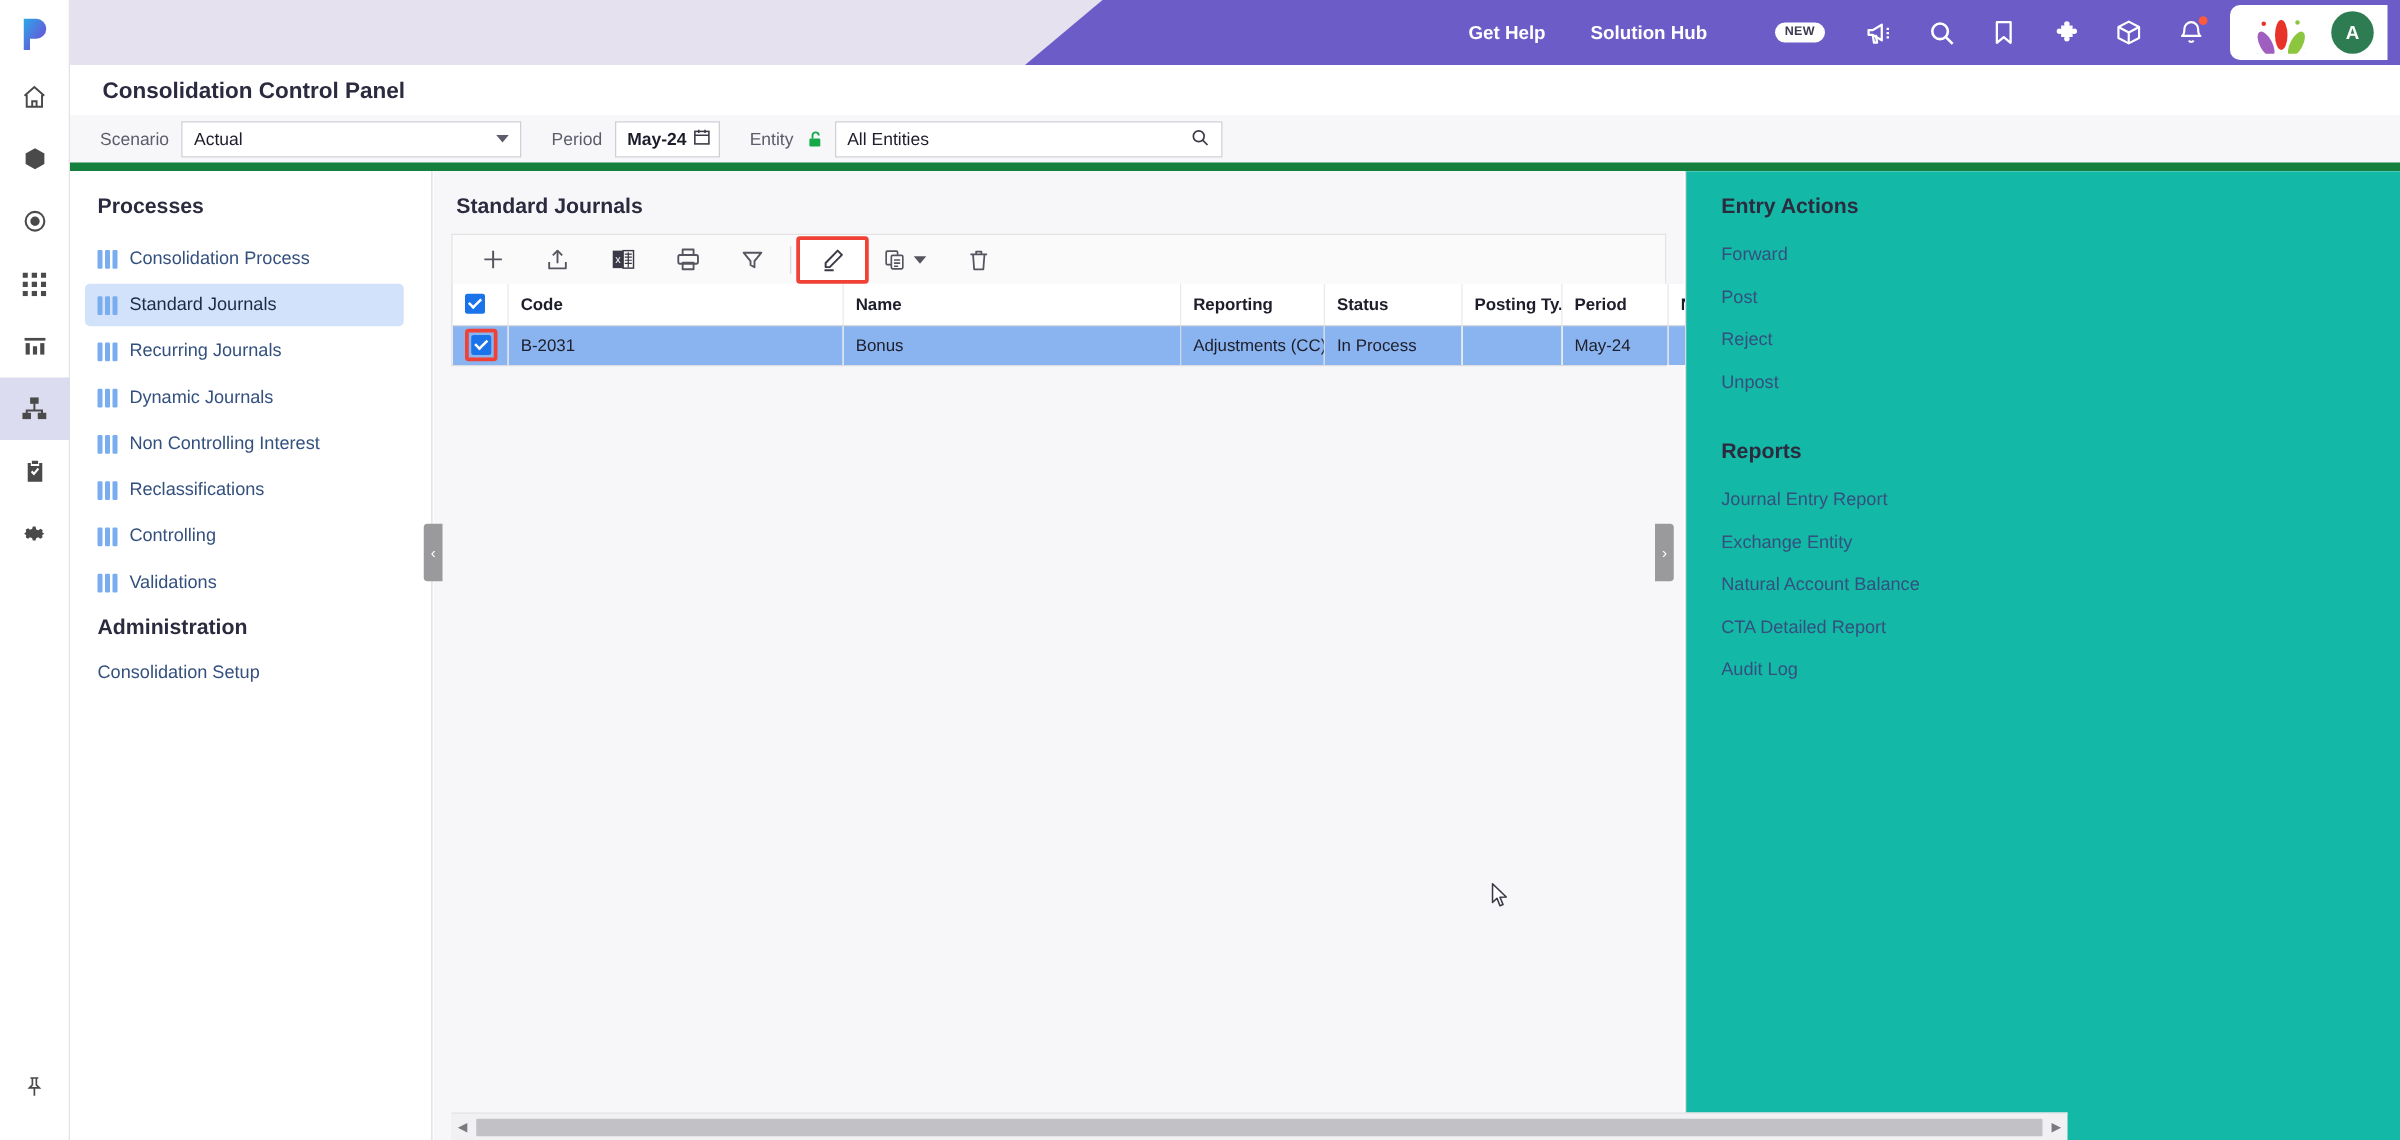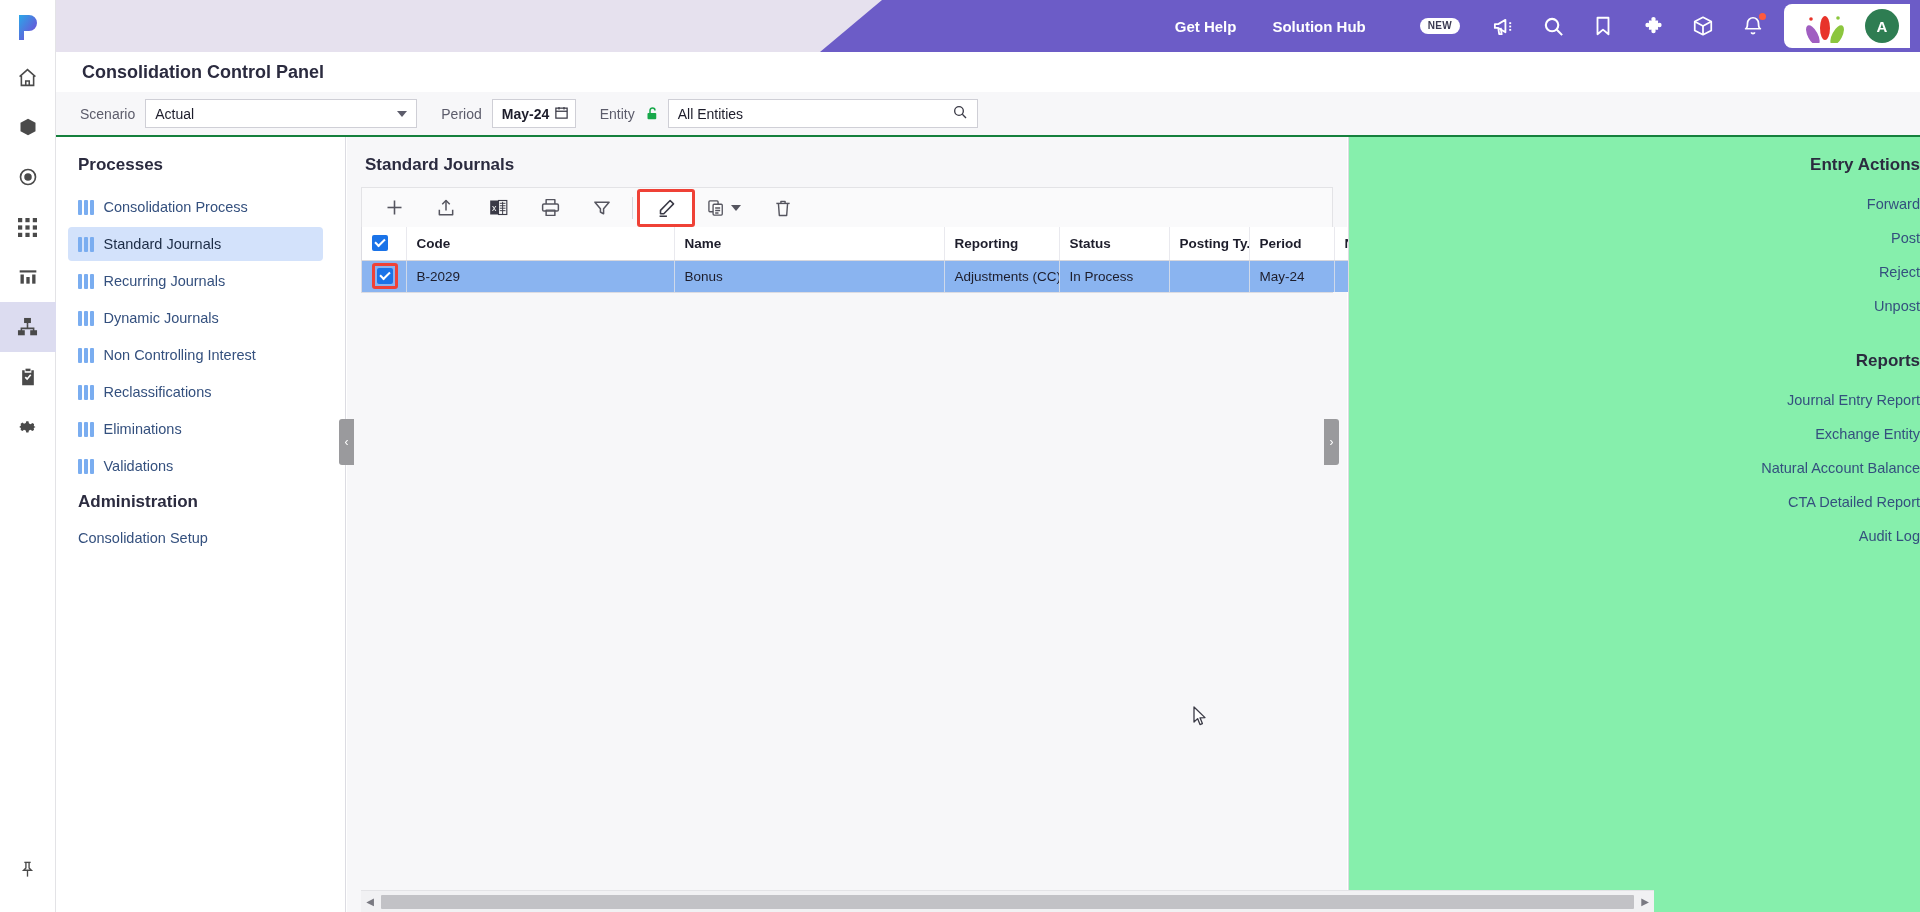--- a/index.html
+++ b/index.html
@@ -92,21 +92,21 @@
     display: flex; align-items: center;
     padding-left: 26px;
   }
   #page-title { font-size: 18px; font-weight: bold; color: #2b2b3f; }
 
   
   #filter-bar {
     position: absolute; left: 56px; top: 92px;
     width: 1864px; height: 45px;
     background: #f7f7f9;
-    border-bottom: 2px solid #15803d;
+    border-bottom: 7px solid #15803d;
     display: flex; align-items: center;
     padding-left: 24px; gap: 0px;
   }
   .flt-label { font-size: 14px; color: #5c5c6b; margin-right: 10px; }
   .flt-box {
     height: 29px; background: #ffffff;
     border: 1px solid #cfcfd6;
     display: flex; align-items: center;
     padding: 0 9px; font-size: 14px; color: #1d1d2b;
     cursor: pointer;
@@ -239,24 +239,23 @@
     background: #f1f1f3; border-top: 1px solid #e3e3e6;
     display: flex; align-items: center;
   }
   .sc-arrow { width: 18px; text-align:center; color:#7a7a82; font-size: 10px; cursor:pointer; }
   #h-thumb { flex: 1; height: 14px; background: #c2c2c6; margin: 0 2px; border-radius: 1px; cursor: pointer; }
 
   
   #actions-panel {
     position: absolute; left: 1292px; top: 0;
     width: 572px; height: 775px;
-    background: #86efac;
+    background: #14b8a6;
     border-left: 1px solid #dcdce2;
     padding: 12px 0 0 28px;
-    text-align: right;
   }
   .act-link { font-size: 14.5px; color: #34507e; cursor: pointer; padding: 9px 0; }
   #reports-head { margin-top: 22px; }
 
   
   #cursor { position: absolute; left: 1193px; top: 706px; z-index: 50; pointer-events:none; }
 </style>
 </head>
 <body>
 
@@ -503,21 +502,21 @@
           <i></i>
         </span>
       <span class="proc-label">Reclassifications</span>
     </div>
     <div class="proc-item">
       <span class="bars-icon">
           <i></i>
           <i></i>
           <i></i>
         </span>
-      <span class="proc-label">Eliminations</span>
+      <span class="proc-label">Controlling</span>
     </div>
     <div class="proc-item">
       <span class="bars-icon">
           <i></i>
           <i></i>
           <i></i>
         </span>
       <span class="proc-label">Validations</span>
     </div>
 
@@ -616,21 +615,21 @@
             <th>No...</th>
           </tr>
         </thead>
         <tbody>
           <tr class="row-selected">
             <td class="col-chk">
               <span id="row-chk-hl">
                 <span class="chk"></span>
               </span>
             </td>
-            <td>B-2029</td>
+            <td>B-2031</td>
             <td>Bonus</td>
             <td>Adjustments (CC)</td>
             <td>In Process</td>
             <td></td>
             <td>May-24</td>
             <td class="note-icon"></td>
           </tr>
         </tbody>
       </table>
     </div>

